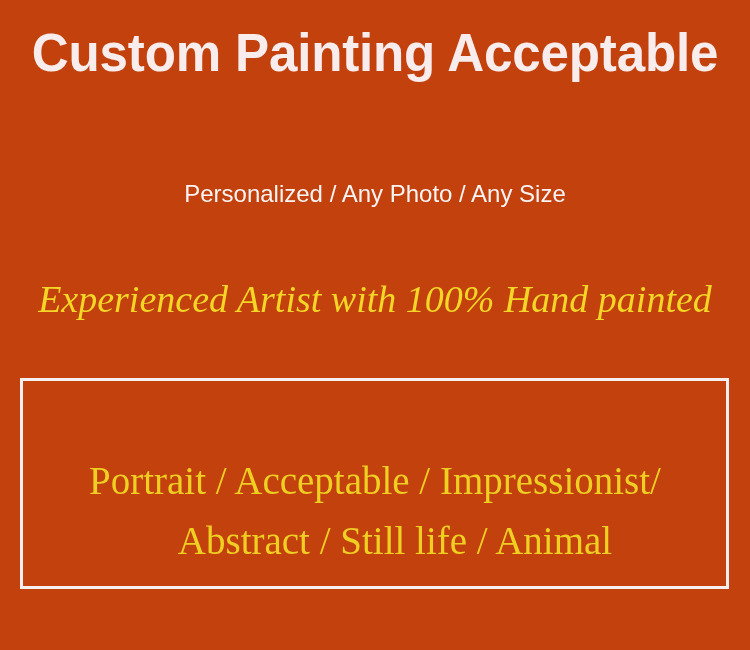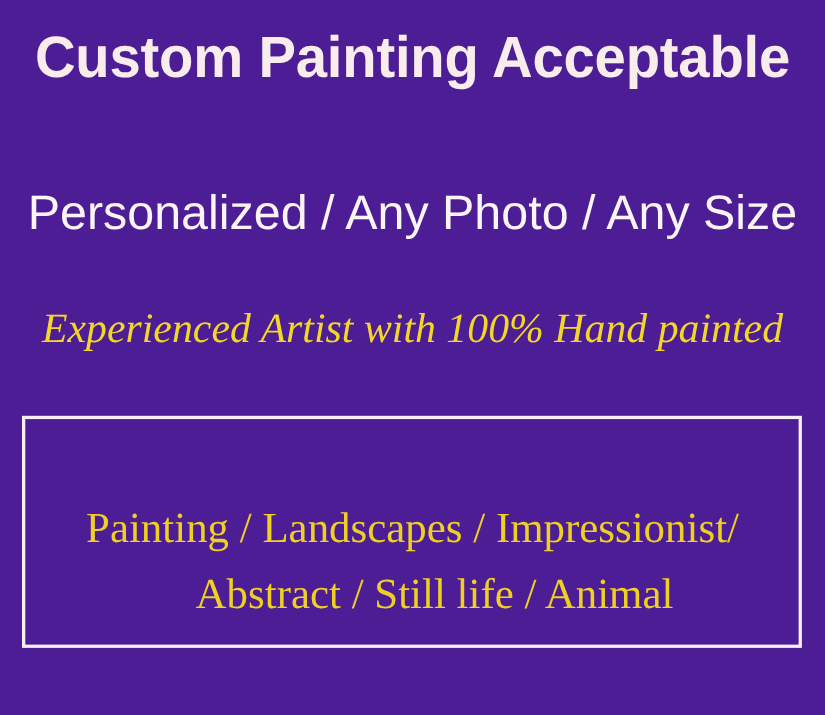--- a/index.html
+++ b/index.html
@@ -38,21 +38,21 @@
 
   
   .subline {
     position: absolute;
     left: 0;
     top: 173px;
     width: 750px;
     text-align: center;
     font-family: "Liberation Sans", sans-serif;
     font-weight: normal;
-    font-size: 44px;
+    font-size: 24px;
     line-height: 42px;
     color: #FBF4F4;
     white-space: nowrap;
   }
 
   
   .artist-line {
     position: absolute;
     left: 0;
     top: 277px;
@@ -99,28 +99,28 @@
     line-height: 46px;
     color: #EFD022;
     white-space: nowrap;
   }
   .styles-row.row-1 { top: 458px; }
   .styles-row.row-2 { top: 518px; }
 </style>
 </head>
 <body>
 
-<div id="banner" style="background: #4c1d95;">
+<div id="banner" style="background: #c2410c;">
 
   <div class="headline" style="color: rgb(248, 236, 236);">Custom Painting Acceptable</div>
 
   <div class="subline" style="color: rgb(251, 244, 244);">Personalized / Any Photo / Any Size</div>
 
   <div class="artist-line" style="color: rgb(244, 215, 38); font-style: italic;">Experienced Artist with 100% Hand painted</div>
 
   <div class="styles-box" style="border-color: rgb(246, 239, 239);"></div>
 
 
-  <div class="styles-row row-1" style="color: rgb(239, 208, 34);">Painting / Landscapes / Impressionist/</div>
+  <div class="styles-row row-1" style="color: rgb(239, 208, 34);">Portrait / Acceptable / Impressionist/</div>
 
   <div class="styles-row row-2" style="color: rgb(239, 208, 34); padding-left: 20px;">Abstract / Still life / Animal</div>
 
 </div>
 
 </body></html>

